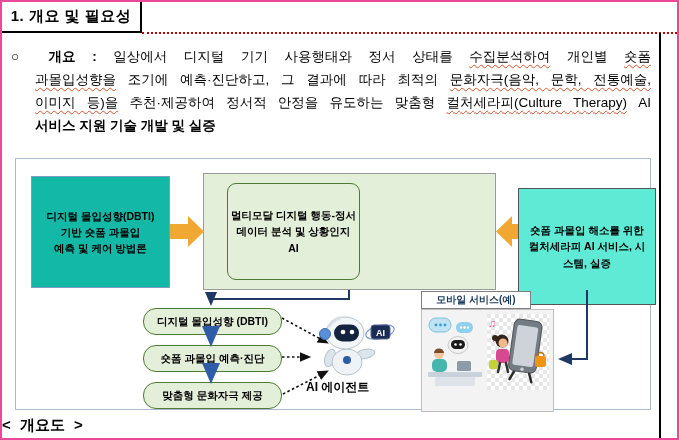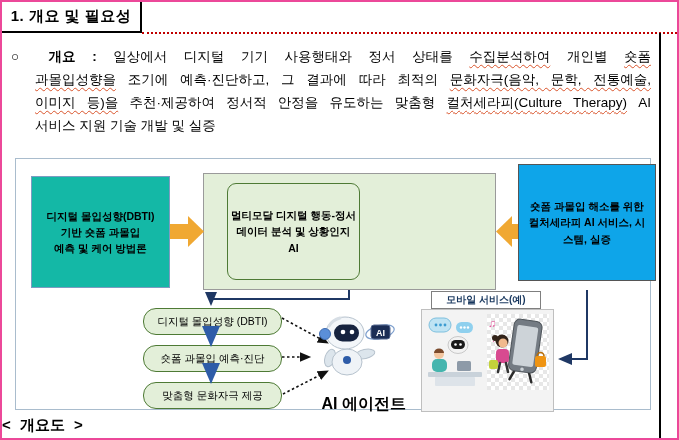--- a/index.html
+++ b/index.html
@@ -20,30 +20,30 @@
   .sp{text-decoration:underline;text-decoration-style:wavy;text-decoration-color:#d9542b;
       text-decoration-thickness:1px;text-underline-offset:3px;}
   
   #frame{left:13px;top:156px;width:636px;height:252px;border:1px solid #a9bccd;background:#fff;}
   .dbox{position:absolute;display:flex;align-items:center;justify-content:center;text-align:center;
         font-weight:bold;font-size:10.5px;line-height:1.55;white-space:pre-line;box-sizing:border-box;}
   #box-method{left:29px;top:174px;width:139px;height:112px;background:#14b8a6;border:1px solid #7d9bc1;}
   #box-container{left:201px;top:171px;width:293px;height:117px;background:#e3efd9;border:1px solid #9a9a9a;}
   #box-multimodal{left:211px;top:181px;width:133px;height:97px;background:#e3efd9;border:1.5px solid #4e7a35;border-radius:9px;margin-left:14px;}
   #box-matching{left:348px;top:181px;width:135px;height:97px;background:#e3efd9;border:1.5px solid #4e7a35;border-radius:9px;}
-  #box-service{left:516px;top:162px;width:138px;height:117px;background:#0ea5e9;border:1px solid #555;}
+  #box-service{left:516px;top:186px;width:138px;height:117px;background:#5eead4;border:1px solid #555;}
   .pill{position:absolute;left:141px;width:137px;height:25px;background:#e3efd9;border:1.5px solid #4e7a35;
-        border-radius:13px;display:flex;align-items:center;justify-content:center;font-weight:normal;font-size:10.5px;}
+        border-radius:13px;display:flex;align-items:center;justify-content:center;font-weight:bold;font-size:10.5px;}
   #pill-dbti{top:306px;} #pill-predict{top:343px;} #pill-culture{top:380px;}
   #conn-svg{left:13px;top:156px;width:636px;height:252px;pointer-events:none;}
   
   #agent{left:310px;top:313px;width:88px;height:62px;}
-  #agent-label{left:304px;top:392px;width:100px;text-align:right;font-weight:bold;font-size:16px;}
-  
-  #mobile-header{left:429px;top:289px;width:110px;height:18px;background:#fff;border:1px solid #7f7f7f;
+  #agent-label{left:304px;top:377px;width:100px;text-align:left;font-weight:bold;font-size:12px;}
+  
+  #mobile-header{left:419px;top:289px;width:110px;height:18px;background:#fff;border:1px solid #7f7f7f;
                  display:flex;align-items:center;justify-content:center;font-weight:bold;font-size:10px;color:#17365d;}
   #mobile-body{left:419px;top:307px;width:133px;height:103px;background:#f3f3f3;border:1px solid #bfbfbf;}
   #ill-coach{position:absolute;left:5px;top:7px;width:56px;height:72px;}
   #ill-remind{position:absolute;left:65px;top:4px;width:62px;height:76px;}
   #mobile-labels{position:absolute;left:0;right:0;bottom:4px;display:flex;justify-content:space-between;
                  padding:0 3px;font-weight:bold;font-size:9px;}
   
   #caption{left:0;right:22px;top:414px;text-align:left;font-weight:bold;font-size:15px;word-spacing:5px;}
 </style>
 </head>
@@ -70,21 +70,21 @@
     <span class="sp">과몰입성향을</span>
     <span>조기에 예측·진단하고, 그 결과에 따라 최적의</span>
     <span class="sp">문화자극(음악, 문학, 전통예술,</span>
   </div>
   <div class="tline" style="top:91px;">
     <span class="sp">이미지 등)을</span>
     <span>추천·제공하여 정서적 안정을 유도하는 맞춤형</span>
     <span class="sp">컬처세라피(Culture Therapy)</span>
     <span>AI</span>
   </div>
-  <div class="tline last" style="top:114px;">
+  <div class="tline last" style="top:114px;font-weight:bold;">
     <span>서비스 지원 기술 개발 및 실증</span>
   </div>
 
   <div class="abs" id="frame"></div>
 
   <div class="dbox" id="box-method">디지털 몰입성향(DBTI)
 기반 숏폼 과몰입
 예측 및 케어 방법론</div>
   <div class="dbox" id="box-container"></div>
   <div class="dbox" id="box-multimodal">멀티모달 디지털 행동-정서

